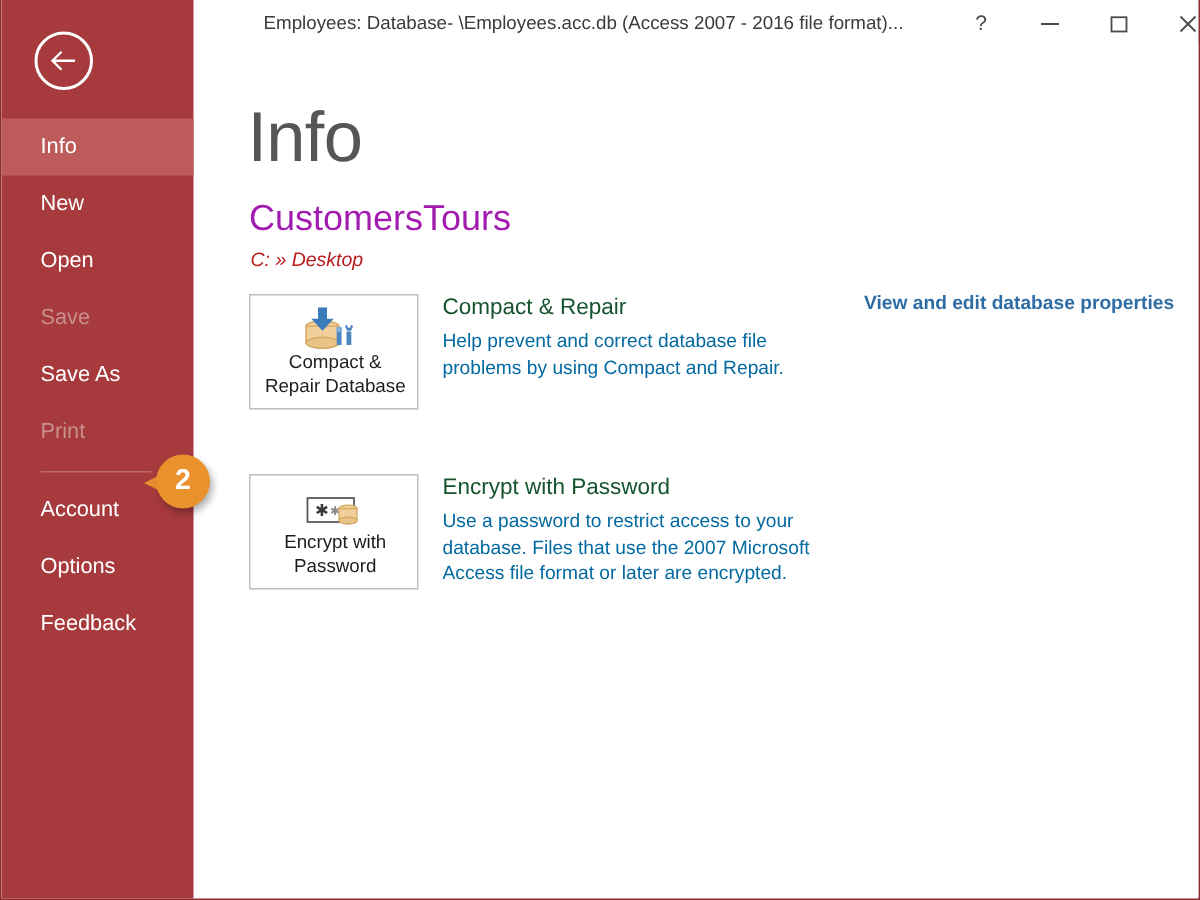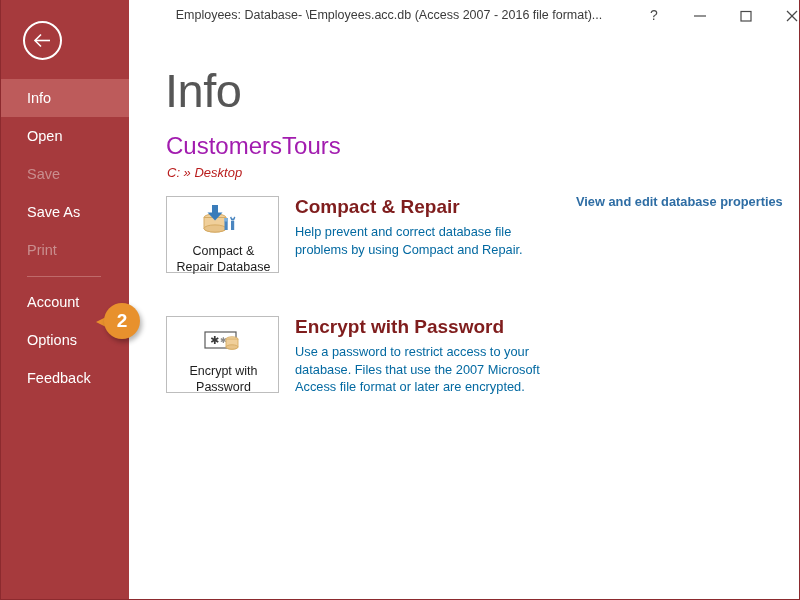--- a/index.html
+++ b/index.html
@@ -184,31 +184,31 @@
     cursor: pointer;
     text-align: center;
   }
   .cmd-button .glyph {
     position: absolute;
     left: 0; top: 7px;
     width: 113px; height: 32px;
   }
   .cmd-button .cmd-label {
     position: absolute;
-    left: 0; top: 46px;
+    left: 0; top: 36px;
     width: 113px;
     font-size: 12.5px;
     line-height: 16px;
     color: #1d1d1d;
   }
   .info-text { position: absolute; left: 129px; top: 0; width: 260px; }
   .info-head {
-    font-size: 19px;
-    color: #7f1d1d;
-    font-weight: 700;
+    font-size: 15px;
+    color: #14532d;
+    font-weight: 400;
     margin-bottom: 5px;
   }
   .info-desc {
     font-size: 12.8px;
     line-height: 17.5px;
     color: #0369a1;
   }
 
   #props-link {
     position: absolute;
@@ -253,20 +253,21 @@
   <div id="sidebar">
     <div id="back-button">
       <svg width="21" height="21" viewBox="0 0 21 21">
         <line x1="3" y1="10.5" x2="18" y2="10.5" stroke="#ffffff" stroke-width="1.6"></line>
         <polyline points="9,4.5 3,10.5 9,16.5" fill="none" stroke="#ffffff" stroke-width="1.6"></polyline>
       </svg>
     </div>
 
     <ul class="nav-list">
       <li class="nav-item selected">Info</li>
+      <li class="nav-item">New</li>
       <li class="nav-item">Open</li>
       <li class="nav-item disabled">Save</li>
       <li class="nav-item">Save As</li>
       <li class="nav-item disabled">Print</li>
       <li class="nav-sep"></li>
       <li class="nav-item">Account</li>
       <li class="nav-item">Options</li>
       <li class="nav-item">Feedback</li>
     </ul>
   </div>

